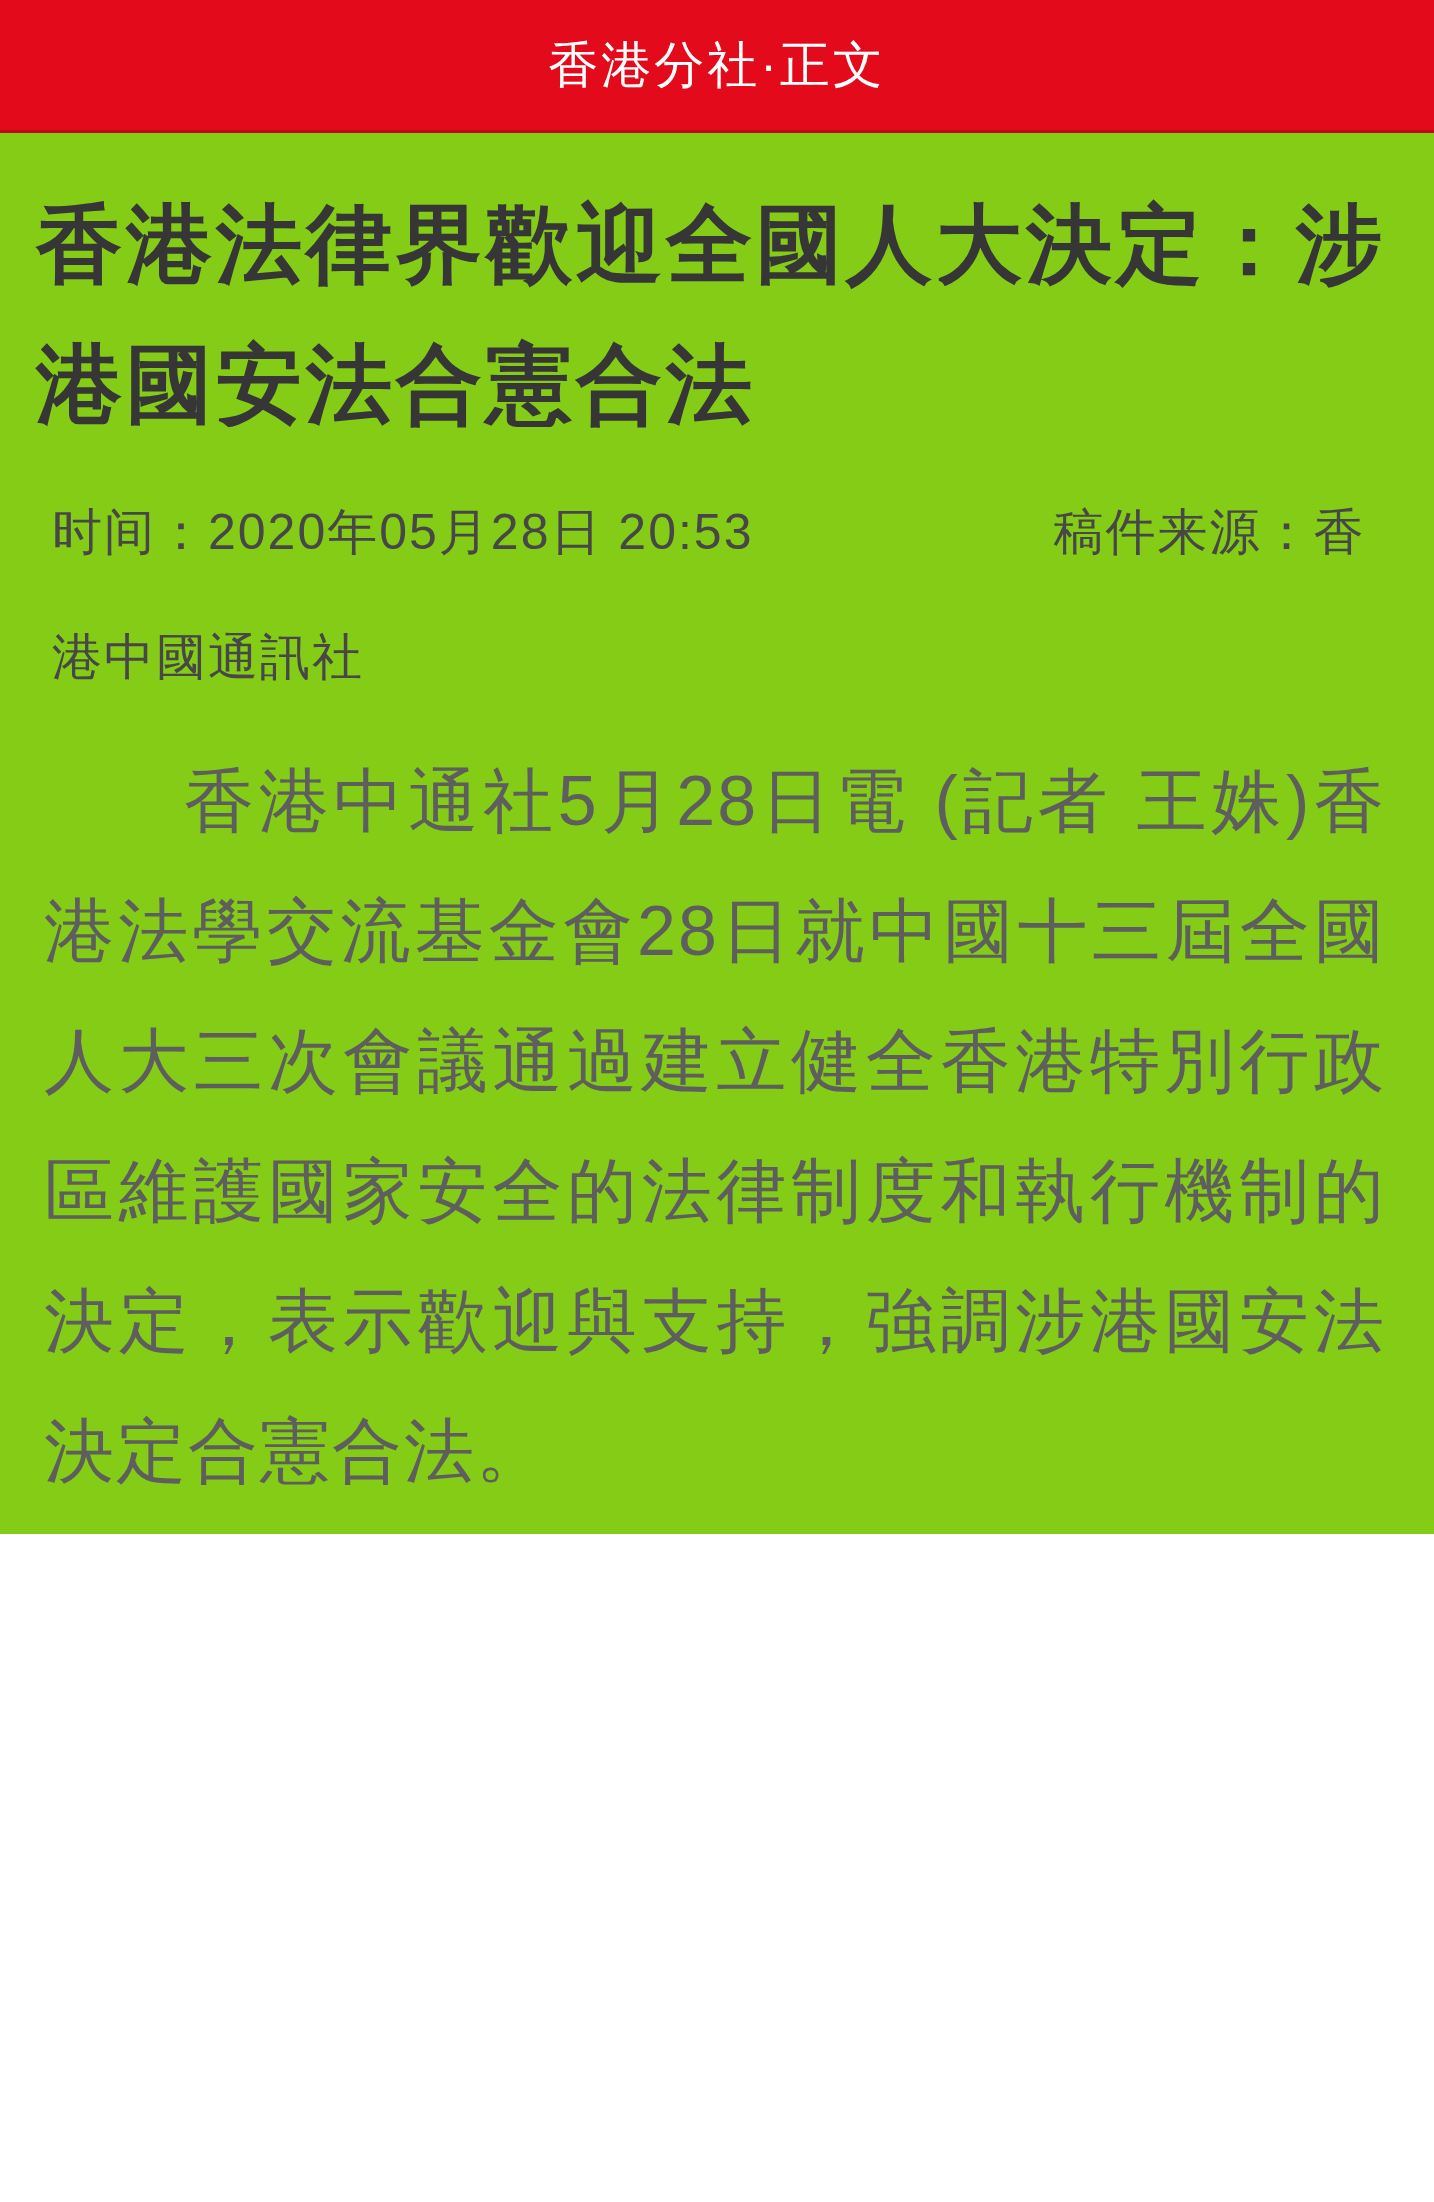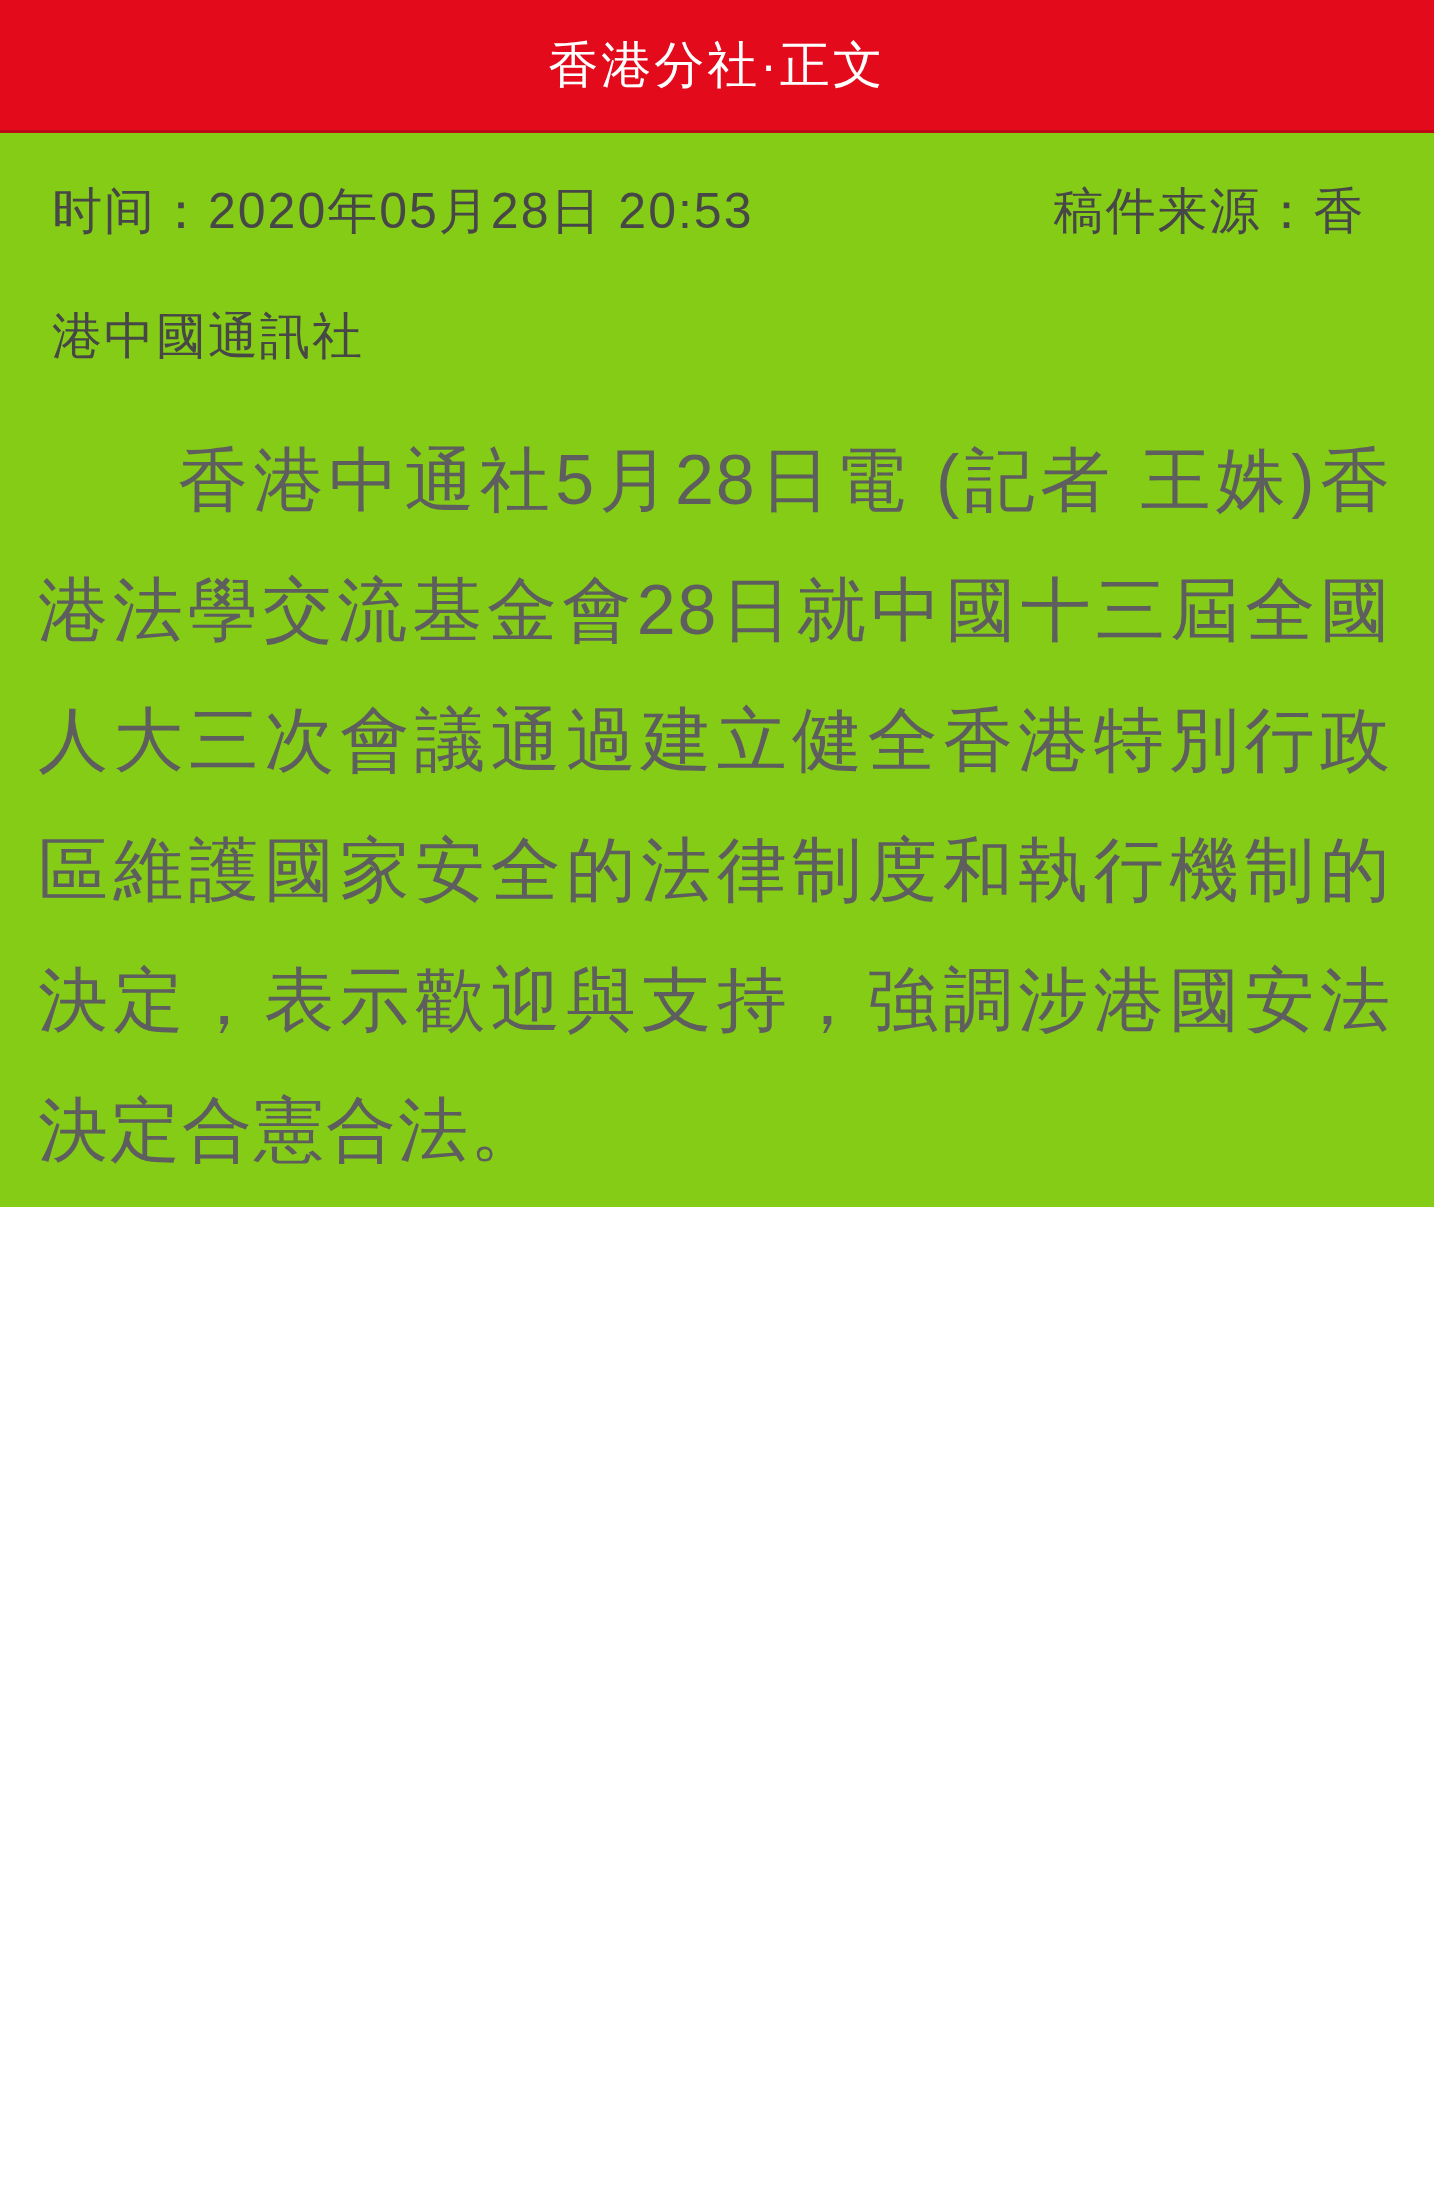--- a/index.html
+++ b/index.html
@@ -45,21 +45,21 @@
     font-size: 50px;
     line-height: 125px;
     color: #474747;
     letter-spacing: 2px;
     text-align: left;
   }
   .meta .source {
     margin-left: 300px;
   }
   .body-text p {
-    margin: 2px;
+    margin: 8px;
     font-size: 70px;
     line-height: 130px;
     color: #5e5e5e;
     letter-spacing: 2px;
     text-indent: 2em;
     text-align: justify;
   }
   .body-text p + p {
     margin-top: 35px;
   }
@@ -68,20 +68,21 @@
 <body>
 
 <div class="page">
 
   <div class="topbar">
     <span class="topbar-label">香港分社·正文</span>
   </div>
 
   <div class="content">
 
+    <h1 class="article-title">香港法律界歡迎全國人大決定：涉港國安法合憲合法</h1>
 
     <p class="meta"><span class="time">时间：2020年05月28日 20:53</span><span class="source">稿件来源：香港中國通訊社</span></p>
 
     <div class="body-text">
       <p>香港中通社5月28日電 (記者 王姝)香港法學交流基金會28日就中國十三屆全國人大三次會議通過建立健全香港特別行政區維護國家安全的法律制度和執行機制的決定，表示歡迎與支持，強調涉港國安法決定合憲合法。</p>
     </div>
 
   </div>
 </div>
 

